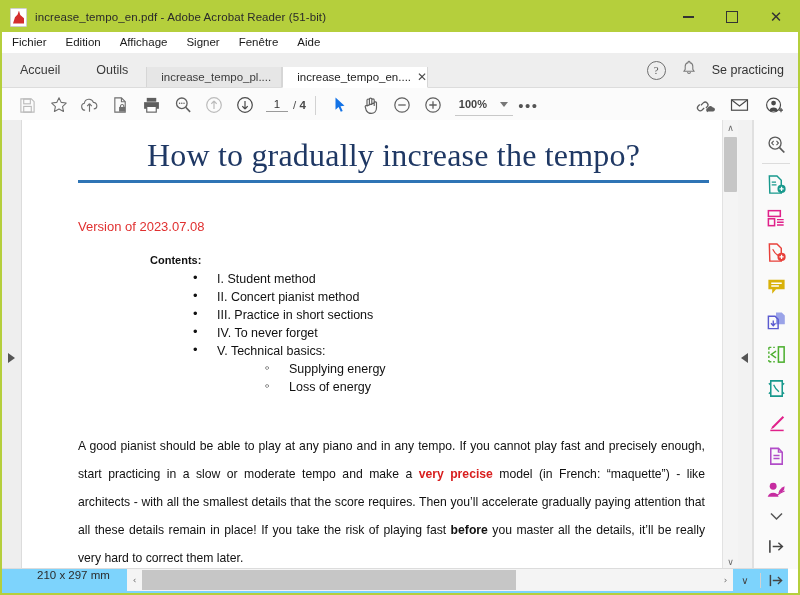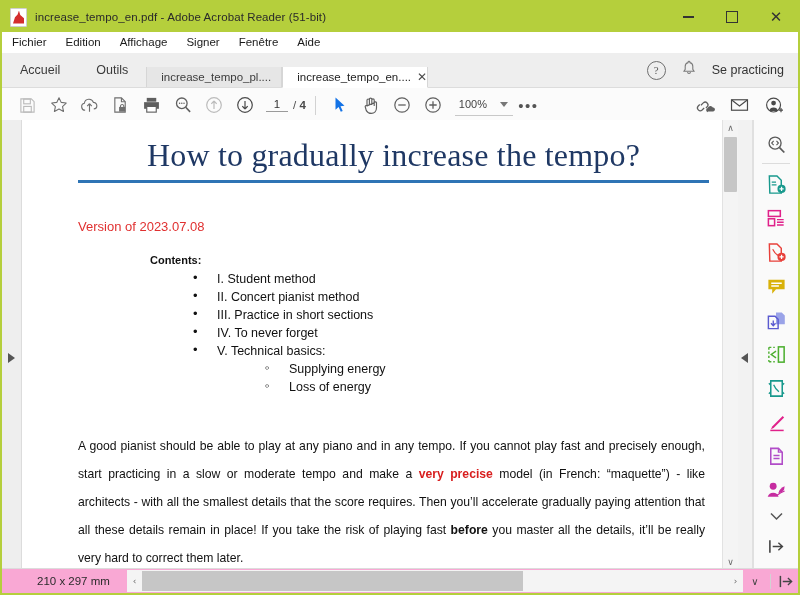--- a/index.html
+++ b/index.html
@@ -201,20 +201,21 @@
     display: flex;
     align-items: center;
     margin-left: 6px;
     border-bottom: 1px solid #c8c8c8;
     padding: 0 2px 1px 4px;
     height: 19px;
   }
   .zoomval {
     font-size: 11px; color: #444;
     width: 33px;
+    font-weight: bold;
   }
   .caret {
     width: 0; height: 0;
     border-left: 4px solid transparent;
     border-right: 4px solid transparent;
     border-top: 5px solid #777;
     margin-left: 8px;
     margin-right: 3px;
   }
   .dots {
@@ -426,26 +427,26 @@
   }
   .rail-bottom {
     position: absolute;
     bottom: 6px; left: 0; right: 0;
     display: flex; justify-content: center;
   }
 
   
   .statusbar {
     position: absolute;
-    left: 0; right: 0; bottom: 0;
+    left: 0; right: 10px; bottom: 0;
     height: 24px;
-    background: #f9a8d4;
+    background: #7dd3fc;
     border-top: 1px solid #dcdcdc;
     display: flex;
-    align-items: center;
+    align-items: flex-start;
   }
   .pagesize {
     font-size: 11.5px;
     color: #2b2b2b;
     padding-left: 35px;
     white-space: nowrap;
     width: 125px;
     box-sizing: border-box;
   }
   .hscroll {

